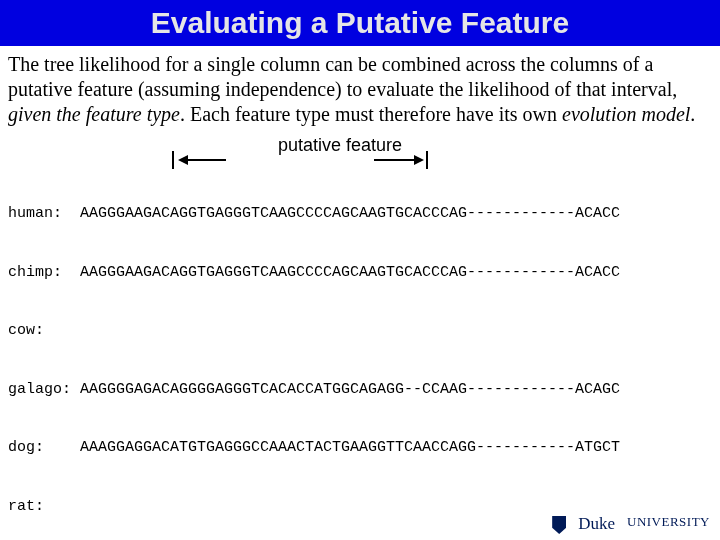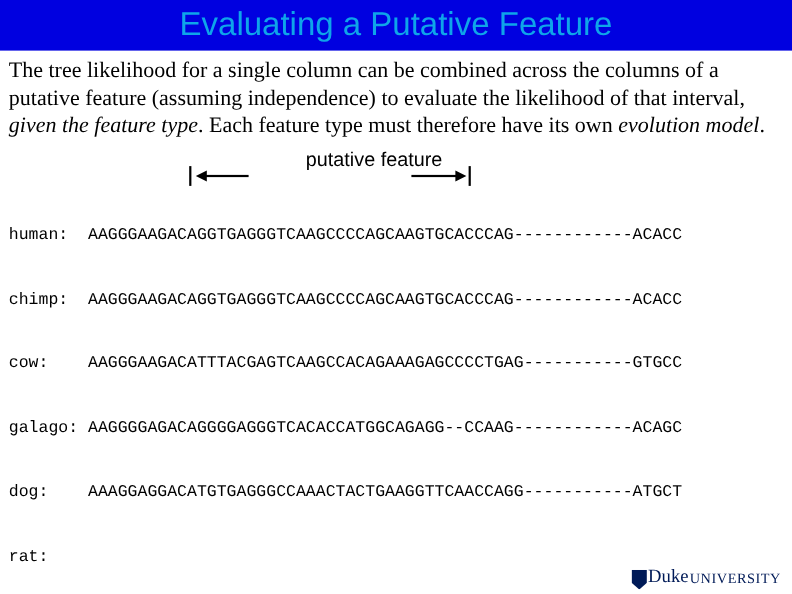--- a/index.html
+++ b/index.html
@@ -7,25 +7,26 @@
     width: 720px;
     height: 540px;
     background: #fff;
     font-family: "Times New Roman", Times, serif;
     color: #000;
     position: relative;
     overflow: hidden;
   }
   .title-bar {
     background: #0000e0;
-    color: #0ea5e9;
+    color: #e5e5e5;
     font-size: 30px;
     text-align: center;
     padding: 6px 0 6px 0;
     font-family: Arial, Helvetica, sans-serif;
+    font-weight: bold;
   }
   .para {
     font-size: 20px;
     line-height: 1.25;
     padding: 6px 8px 4px 8px;
   }
   .italic { font-style: italic; }
   .feature-wrap {
     position: relative;
     margin: 4px 0 0 0;
@@ -76,22 +77,22 @@
   .msa-label { width: 72px; flex: 0 0 72px; }
   .msa-seq { }
   .logo {
     position: absolute;
     right: 10px;
     bottom: 6px;
     font-family: Georgia, "Times New Roman", serif;
     color: #001a57;
     font-size: 17px;
     display: flex;
-    align-items: flex-end;
-    gap: 1px;
+    align-items: flex-start;
+    gap: 12px;
   }
   .logo-shield {
     width: 14px; height: 18px;
     background: #001a57;
     clip-path: polygon(0 0, 100% 0, 100% 65%, 50% 100%, 0 65%);
     position: relative;
     top: 2px;
   }
   .logo-uni { font-size: 13px; letter-spacing: 0.5px; }
 </style>
@@ -113,21 +114,21 @@
     <div class="feat-arrow left" style="left:178px;"></div>
     <div class="feat-line" style="left:186px; width:40px;"></div>
     <div class="feat-line" style="left:374px; width:42px;"></div>
     <div class="feat-arrow right" style="left:414px;"></div>
     <div class="feat-tick" style="left:426px;"></div>
   </div>
 
   <div class="msa">
     <div class="msa-row"><span class="msa-label">human:</span><span class="msa-seq">AAGGGAAGACAGGTGAGGGTCAAGCCCCAGCAAGTGCACCCAG------------ACACC</span></div>
     <div class="msa-row"><span class="msa-label">chimp:</span><span class="msa-seq">AAGGGAAGACAGGTGAGGGTCAAGCCCCAGCAAGTGCACCCAG------------ACACC</span></div>
-    <div class="msa-row"><span class="msa-label">cow:</span><span class="msa-seq">AAGGGAAGACATTTACGAGTCAAGCCACAGAAAGAGCCCCTGAG-----------GTGCC</span></div>
+    <div class="msa-row"><span class="msa-label">cow:</span></div>
     <div class="msa-row"><span class="msa-label">galago:</span><span class="msa-seq">AAGGGGAGACAGGGGAGGGTCACACCATGGCAGAGG--CCAAG------------ACAGC</span></div>
     <div class="msa-row"><span class="msa-label">dog:</span><span class="msa-seq">AAAGGAGGACATGTGAGGGCCAAACTACTGAAGGTTCAACCAGG-----------ATGCT</span></div>
     <div class="msa-row"><span class="msa-label">rat:</span></div>
     
   </div>
 
 </div>
 
 <div class="logo">
   <div class="logo-shield"></div>

